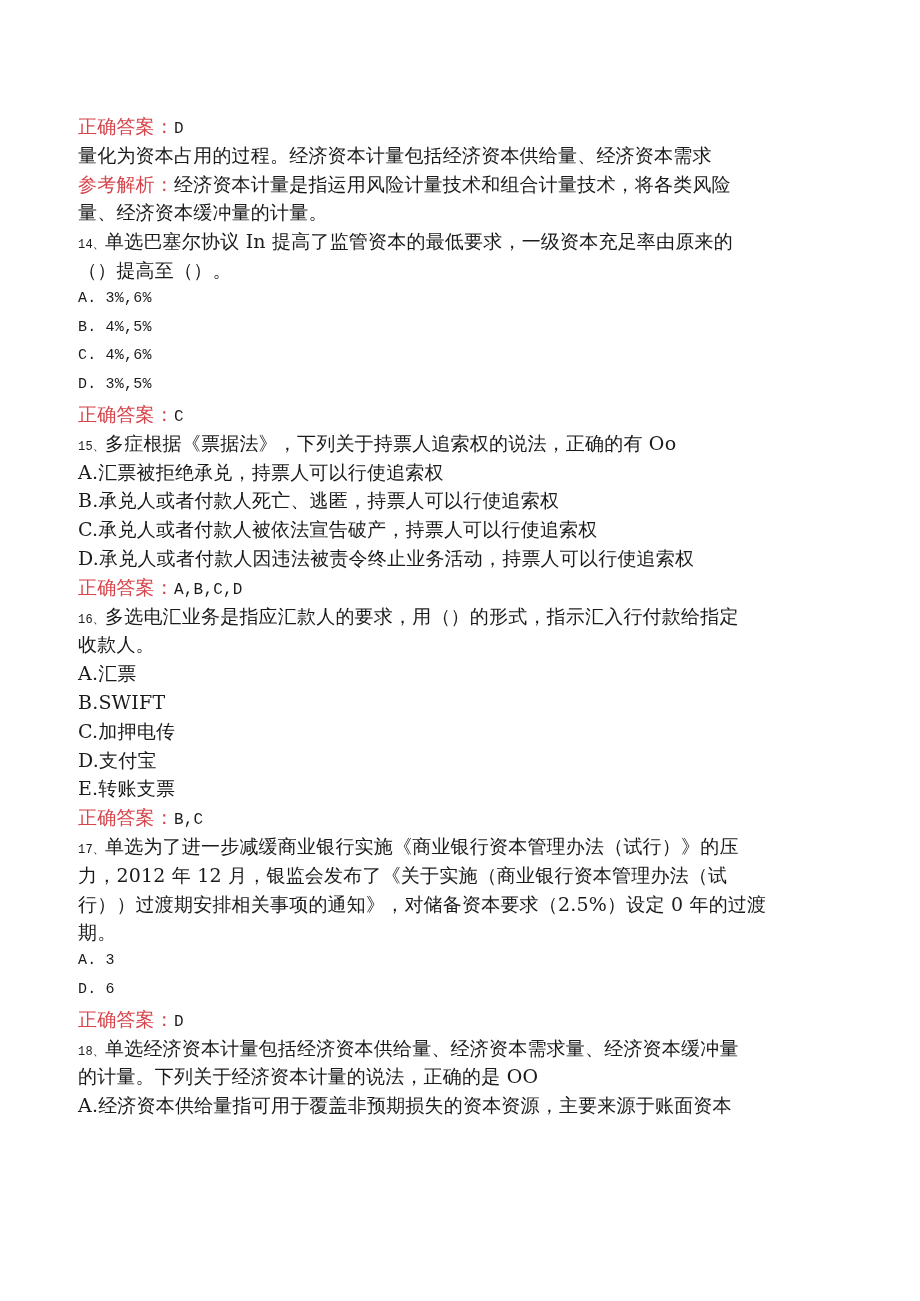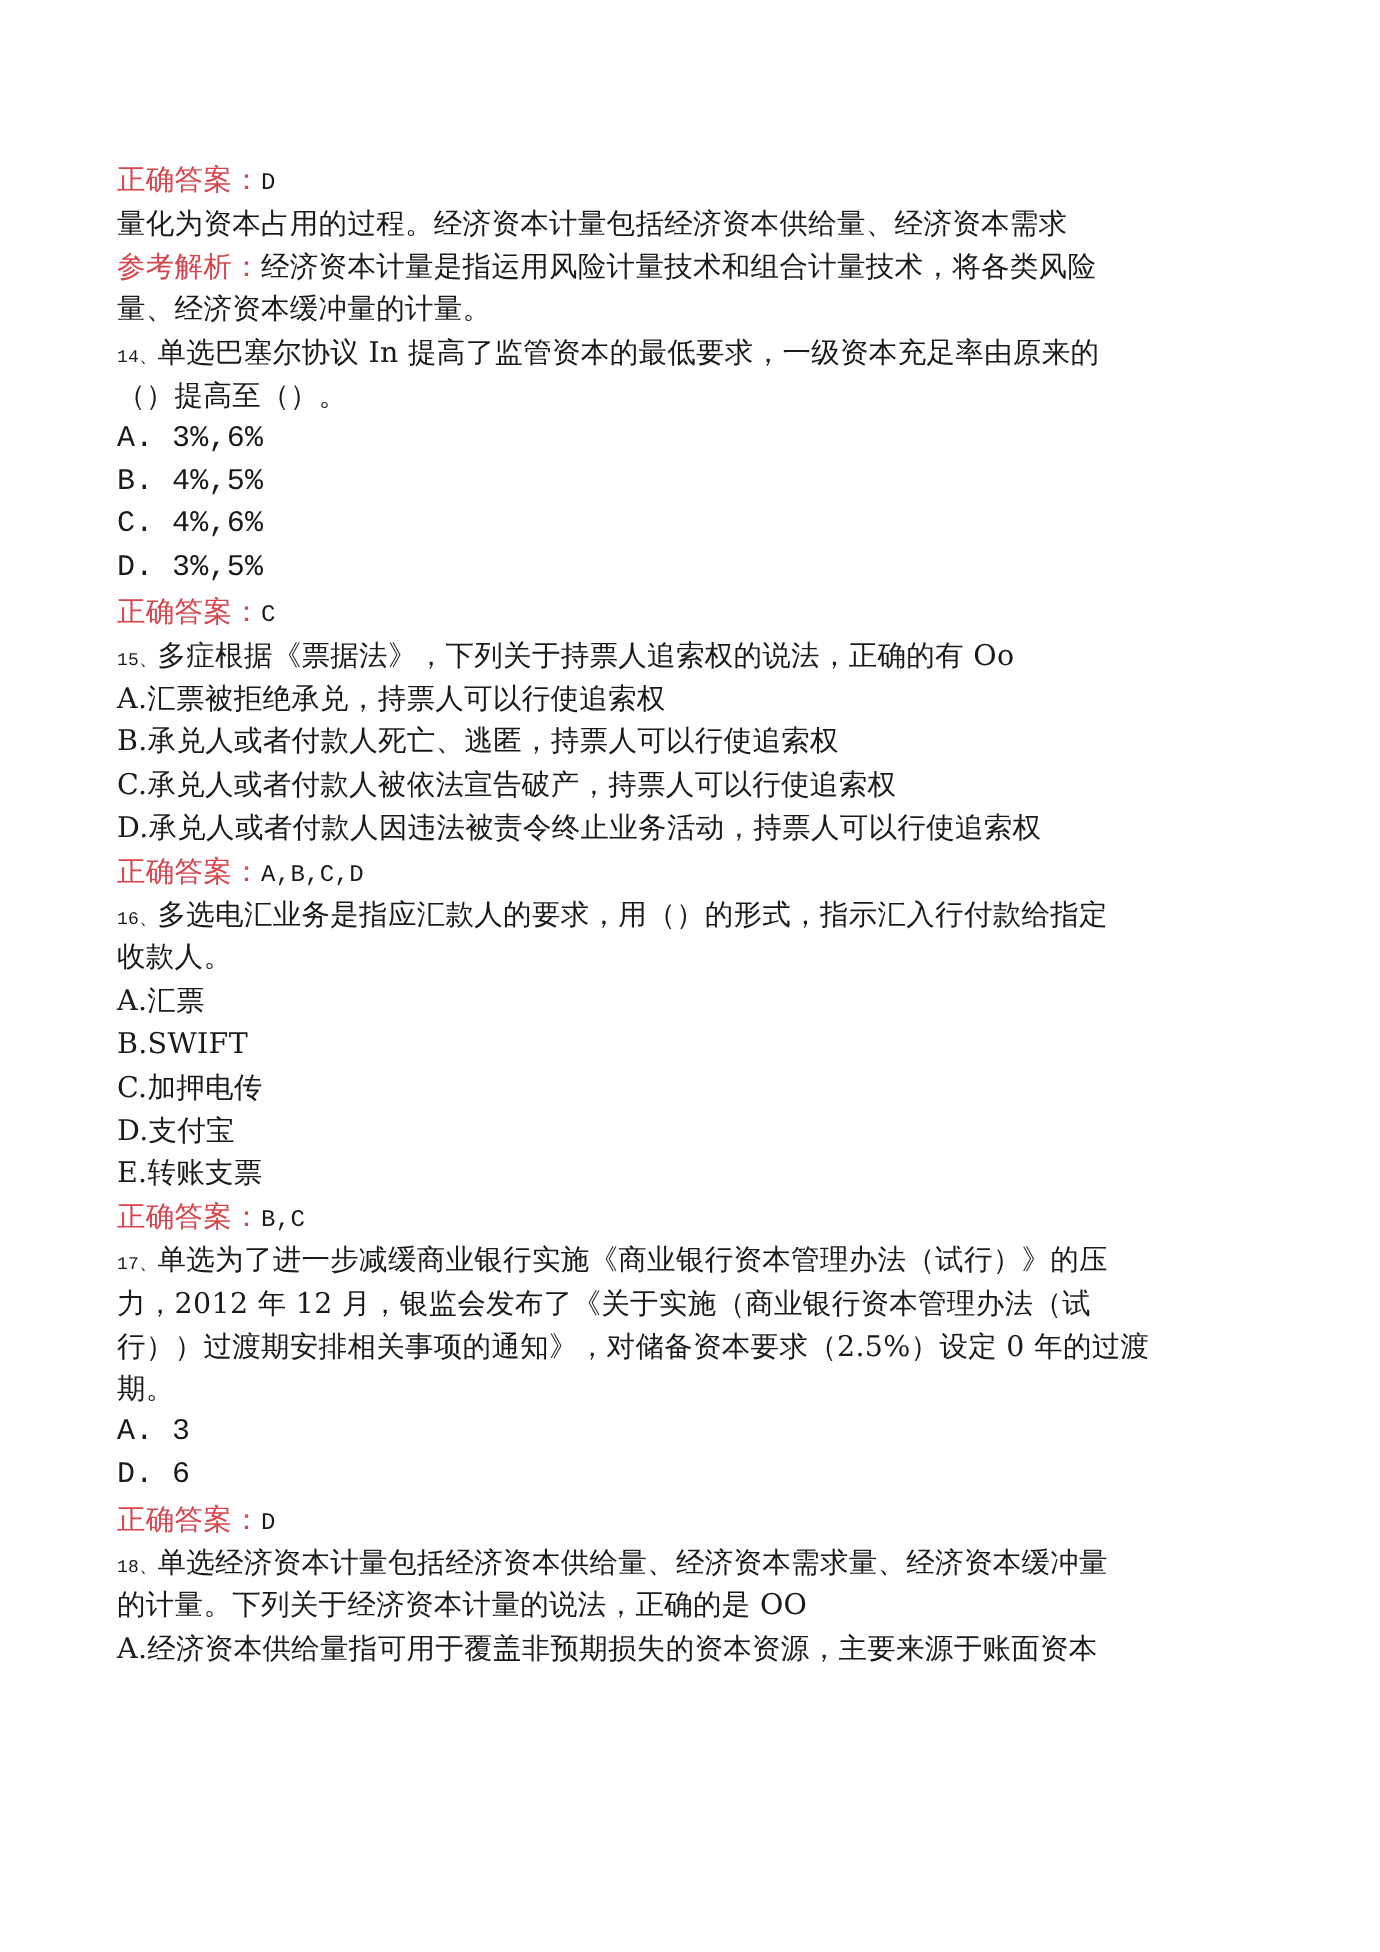--- a/index.html
+++ b/index.html
@@ -1,20 +1,20 @@
 <!DOCTYPE html>
 <html><head>
 <meta charset="utf-8">
 <style>
   html, body { margin: 0; padding: 0; background: #ffffff; }
   body { width: 920px; height: 1301px; position: relative; overflow: hidden;
          font-family: "DejaVu Serif", "Liberation Serif", serif; color: #1a1a1a; }
   .page { position: absolute; left: 78px; top: 106px; width: 760px; }
-  .line { font-size: 19px; line-height: 28px; height: 28.8px; white-space: nowrap; letter-spacing: 0.2px; }
-  .line.small { font-size: 20px; font-family: "Liberation Mono", "DejaVu Sans Mono", monospace; }
+  .line { font-size: 19px; line-height: 40px; height: 28.8px; white-space: nowrap; letter-spacing: 0.2px; }
+  .line.small { font-size: 15px; font-family: "Liberation Mono", "DejaVu Sans Mono", monospace; }
   .red { color: #d6454c; }
   .ans-val { color: #1a1a1a; font-family: "Liberation Mono", "DejaVu Sans Mono", monospace; font-size: 16px; }
   .num { font-family: "Liberation Mono", "DejaVu Sans Mono", monospace; font-size: 12px; }
 </style>
 </head>
 <body>
 
 <div class="page">
 
   <div class="line">

